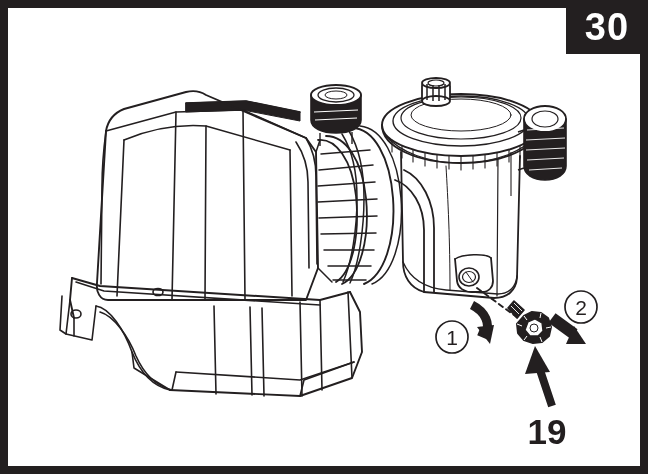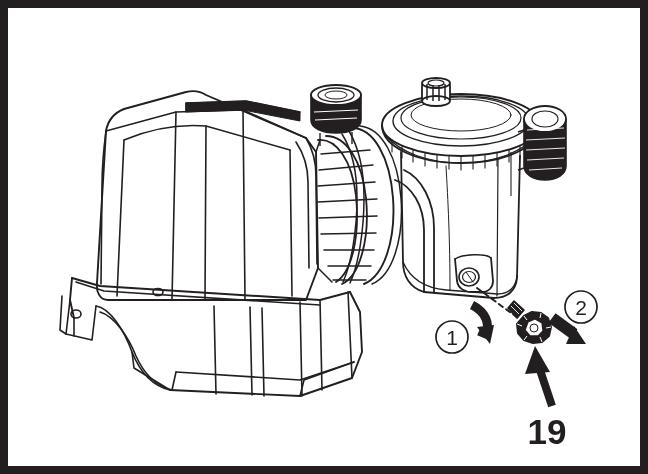--- a/index.html
+++ b/index.html
@@ -310,16 +310,17 @@
     </g>
 
     <g>
       <path d="M552,406 L540,370" fill="none" stroke="#231f20" stroke-width="8" stroke-linecap="butt"></path>
       <path d="M535,346 L550,372 L525,374 Z" fill="#231f20" stroke="none"></path>
       <text class="part-num" x="547" y="444">19</text>
     </g>
 
   </svg>
 
+  <div id="page-badge">30</div>
 
   <div id="page-frame"></div>
 
 </div>
 
 </body></html>

